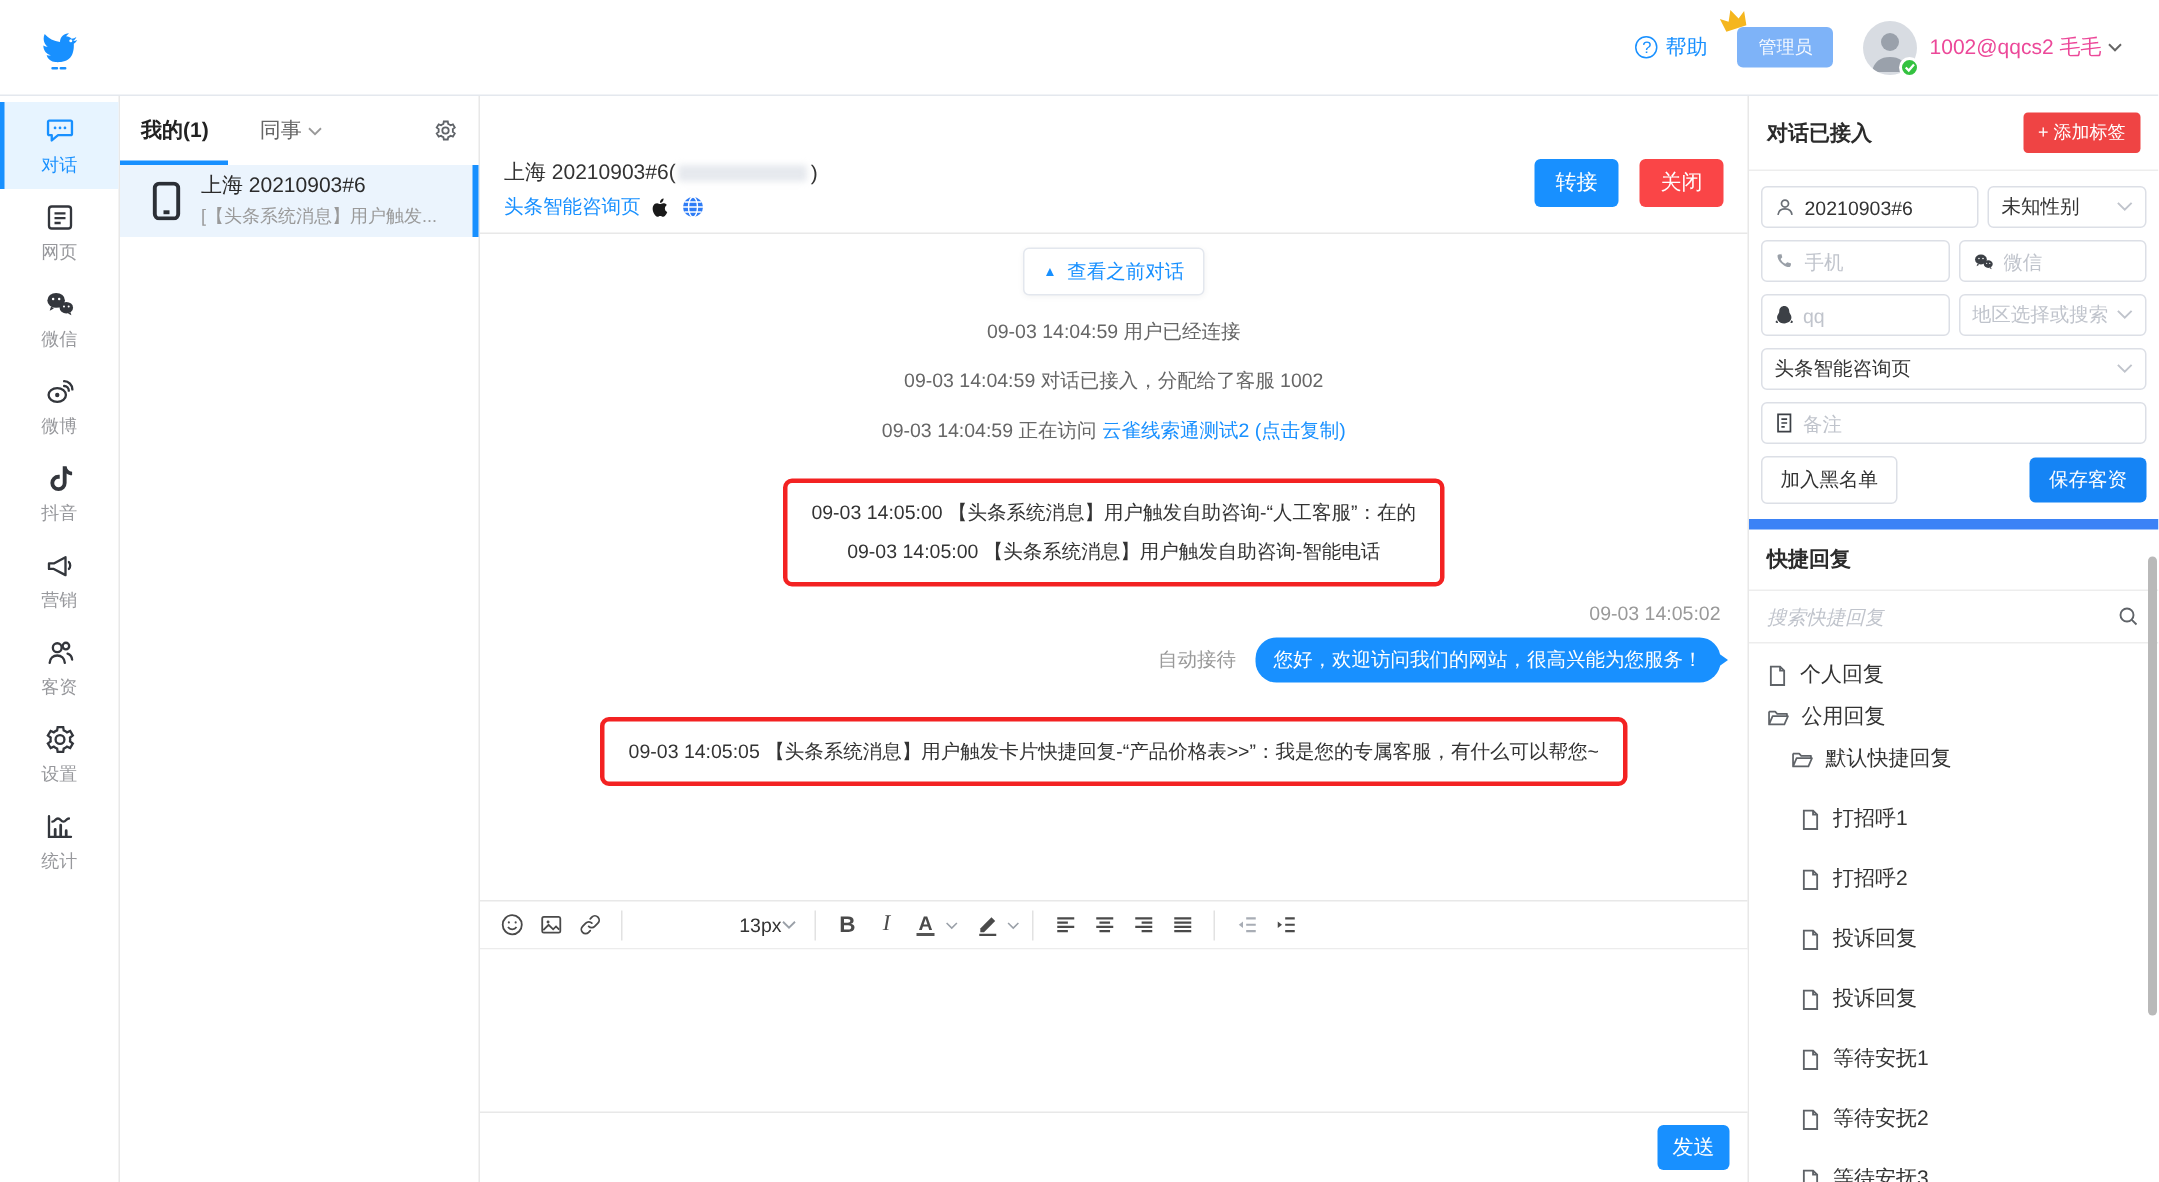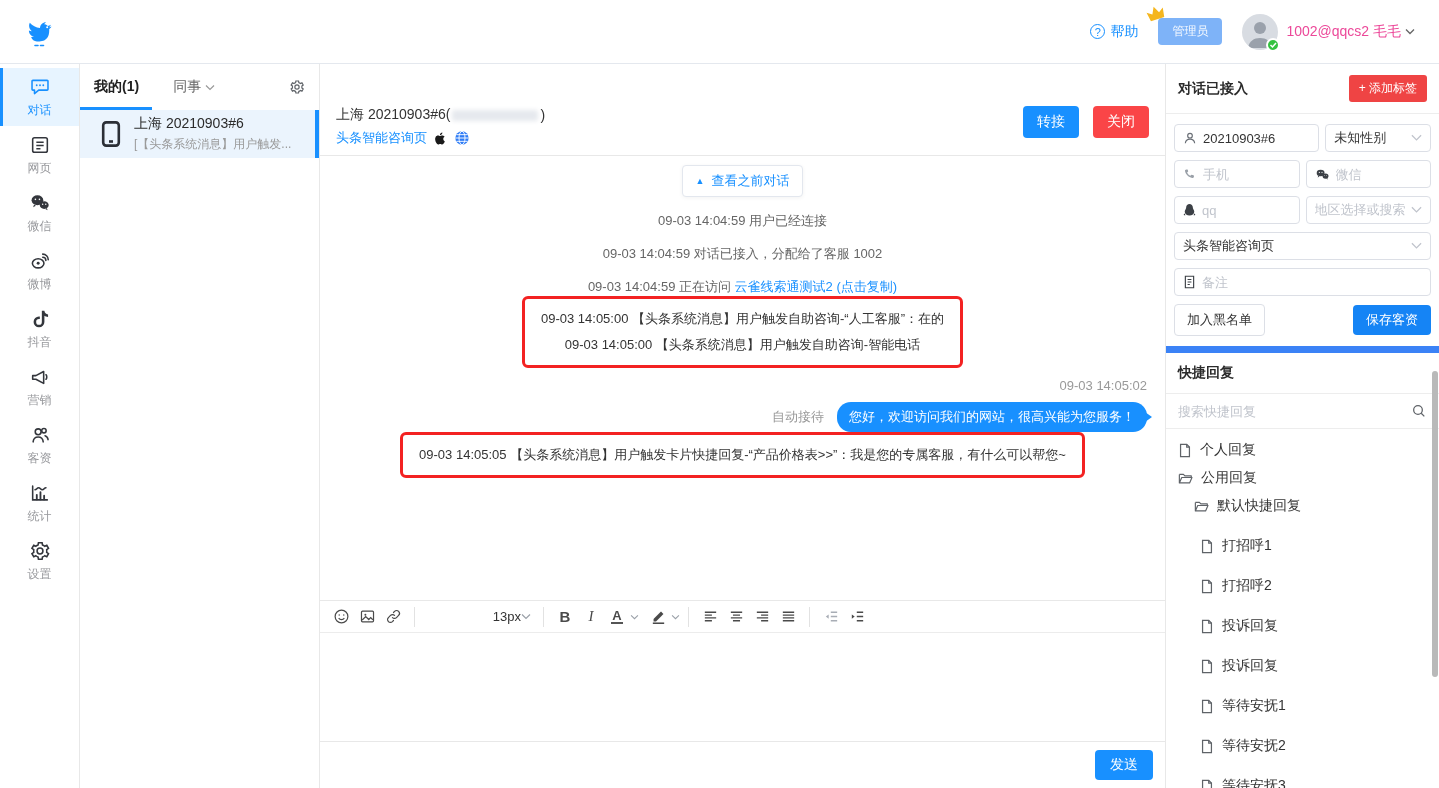--- a/index.html
+++ b/index.html
@@ -68,21 +68,21 @@
   .btn-close { background:#fa4547; }
 
   
   .messages { flex:1; min-height:0; overflow:hidden; padding-top:9px; font-size:13px; }
   .view-prev { display:flex; width:fit-content; margin:0 auto; align-items:center; gap:7px;
     border:1px solid #e3e7ee; border-radius:4px; padding:6px 13px; color:#1890ff; background:#fff;
     font-size:13px; cursor:pointer; box-shadow:0 1px 4px rgba(0,0,0,.05); }
   .tri-up { font-size:9px; line-height:1; }
   .sysmsg { text-align:center; color:#666; margin-top:15px; }
   .sys-link { color:#1890ff; cursor:pointer; }
-  .redbox { width:fit-content; margin:0 auto 0; border:3px solid #f32222; border-radius:6px;
+  .redbox { width:fit-content; margin:23px auto 0; border:3px solid #f32222; border-radius:6px;
     padding:3px 12px; color:#333; text-align:center; background:#fff; }
   .redbox .rline { margin:8px 4px; }
   .time-right { text-align:right; color:#999; padding-right:18px; margin-top:10px; }
   .bubble-row { display:flex; justify-content:flex-end; align-items:center; gap:13px;
     padding-right:18px; margin-top:9px; }
   .auto-label { color:#999; }
   .bubble { position:relative; background:#1890ff; color:#fff; padding:6px 12px; border-radius:14px; }
   .bubble::after { content:""; position:absolute; right:-5px; top:50%; transform:translateY(-50%);
     border-top:5px solid transparent; border-bottom:5px solid transparent; border-left:7px solid #1890ff; }
 
@@ -93,21 +93,21 @@
   .tsep { width:1px; height:20px; background:#e2e2e2; margin:0 8px; }
   .fontsize { display:flex; align-items:center; justify-content:flex-end; width:112px;
     padding:0 4px 0 8px; font-size:13px; color:#333; cursor:pointer; }
   .bold-b { font-weight:bold; font-size:15px; }
   .italic-i { font-style:italic; font-family:"Liberation Serif","DejaVu Serif",serif; font-size:15px; }
   .ul-a { font-size:13px; font-weight:bold; border-bottom:2px solid #555; line-height:13px; padding:0 1px; }
   .chev-s { color:#9aa0a8; }
   .editor { height:108px; background:#fff; outline:none; padding:8px 12px; font-size:13px; }
   .composer-footer { height:47px; border-top:1px solid #e8e8e8; display:flex; align-items:center;
     justify-content:flex-end; padding-right:12px; }
-  .send-btn { width:58px; height:30px; background:#1890ff; color:#fff; border:none; border-radius:4px;
+  .send-btn { width:48px; height:30px; background:#1890ff; color:#fff; border:none; border-radius:4px;
     font-size:14px; cursor:pointer; }
 
   
   .rightpanel { width:273px; flex:0 0 273px; position:relative; display:flex; flex-direction:column; font-size:13px; }
   .rp-header { display:flex; align-items:center; justify-content:space-between; padding:11px 12px;
     border-bottom:1px solid #ededed; }
   .rp-title { font-size:14px; font-weight:bold; color:#2b2b2b; }
   .add-tag { background:#ef4444; color:#fff; border:none; border-radius:3px; padding:5px 10px;
     font-size:12px; cursor:pointer; }
   .fields { padding:10px 8px 10px; display:flex; flex-direction:column; gap:8px; border-bottom:7px solid #3b82f6; }
@@ -121,21 +121,21 @@
   .fld .selph { color:#c0c4cc; flex:1; white-space:nowrap; overflow:hidden; }
   .ficon { color:#6a6f76; display:flex; flex:0 0 auto; }
   .ficon.light { color:#9aa0a8; }
   .chev { color:#c0c4cc; flex:0 0 auto; }
   .actions { display:flex; justify-content:space-between; align-items:center; }
   .blacklist { background:#fff; border:1px solid #dcdfe6; border-radius:4px; padding:6px 12px;
     color:#333; font-size:13px; cursor:pointer; }
   .save { background:#1584f5; color:#fff; border:none; border-radius:4px; padding:6px 13px;
     font-size:13px; cursor:pointer; }
   .qr-search { display:flex; align-items:center; gap:8px; padding:9px 12px; border-bottom:1px solid #ededed; }
-  .qr-search input { border:none; outline:none; flex:1; font-size:13px; color:#1d4ed8; }
+  .qr-search input { border:none; outline:none; flex:1; font-size:13px; color:#1d4ed8;font-style:italic; }
   .qr-search input::placeholder { color:#c0c4cc; }
   .search-ico { color:#5f6368; cursor:pointer; }
   .tree { padding:7px 0; flex:1; overflow:hidden; }
   .tree-row { height:28px; display:flex; align-items:center; gap:8px; font-size:14px; color:#333; cursor:pointer; }
   .tree-row .ticon { color:#5f6368; display:flex; }
   .lv0 { padding-left:12px; } .lv1 { padding-left:28px; } .lv2 { padding-left:34px;margin-top:12px; }
   .scroll-thumb { position:absolute; right:1px; top:307px; width:6px; height:306px;
     background:#b9b9b9; border-radius:3px; cursor:pointer; }
 </style>
 </head>
@@ -262,36 +262,36 @@
           <circle cx="10" cy="8.5" r="3.2"></circle>
           <path d="M4.5 19.5c.3-3.4 2.6-5.3 5.5-5.3s5.2 1.9 5.5 5.3"></path>
           <circle cx="16.3" cy="7.3" r="2.4"></circle>
           <path d="M17.5 12.8c2 .6 3.1 2.1 3.3 4.3"></path>
         </svg>
       </span>
       <span class="nlabel">客资</span>
     </div>
     <div class="nav-item">
       <span>
+        <svg width="22" height="22" viewBox="0 0 24 24" fill="none" stroke="currentColor" stroke-width="1.7">
+          <circle cx="12" cy="12" r="3.2"></circle>
+          <path d="M19.3 13.4c.1-.9.1-1.9 0-2.8l2-1.5-1.9-3.3-2.3 1a7.6 7.6 0 0 0-2.4-1.4L14.3 3h-4l-.4 2.4c-.9.3-1.7.8-2.4 1.4l-2.3-1-2 3.3 2 1.5c-.1.9-.1 1.9 0 2.8l-2 1.5 2 3.3 2.3-1c.7.6 1.5 1.1 2.4 1.4l.4 2.4h4l.4-2.4c.9-.3 1.7-.8 2.4-1.4l2.3 1 1.9-3.3z"></path>
+        </svg>
+      </span>
+      <span class="nlabel">设置</span>
+    </div>
+    <div class="nav-item">
+      <span>
         <svg width="22" height="22" viewBox="0 0 24 24" fill="none" stroke="currentColor" stroke-width="1.7" stroke-linecap="round">
           <path d="M4 4.5v15h16"></path>
           <path d="M8.5 19v-5M12.5 19v-8M16.5 19v-4" stroke-width="2"></path>
           <path d="M6.5 8.5c2 0 2-2.3 4-2.3s2 2.3 4 2.3 2-2.3 4-2.3"></path>
         </svg>
       </span>
       <span class="nlabel">统计</span>
-    </div>
-    <div class="nav-item">
-      <span>
-        <svg width="22" height="22" viewBox="0 0 24 24" fill="none" stroke="currentColor" stroke-width="1.7">
-          <circle cx="12" cy="12" r="3.2"></circle>
-          <path d="M19.3 13.4c.1-.9.1-1.9 0-2.8l2-1.5-1.9-3.3-2.3 1a7.6 7.6 0 0 0-2.4-1.4L14.3 3h-4l-.4 2.4c-.9.3-1.7.8-2.4 1.4l-2.3-1-2 3.3 2 1.5c-.1.9-.1 1.9 0 2.8l-2 1.5 2 3.3 2.3-1c.7.6 1.5 1.1 2.4 1.4l.4 2.4h4l.4-2.4c.9-.3 1.7-.8 2.4-1.4l2.3 1 1.9-3.3z"></path>
-        </svg>
-      </span>
-      <span class="nlabel">设置</span>
     </div>
   </div>
 
   <div class="convlist">
     <div class="cl-header">
       <span class="tab tab-mine">我的(1)</span>
       <span class="tab">
         <span>同事</span>
         <span>
           <svg width="10" height="7" viewBox="0 0 10 7">

